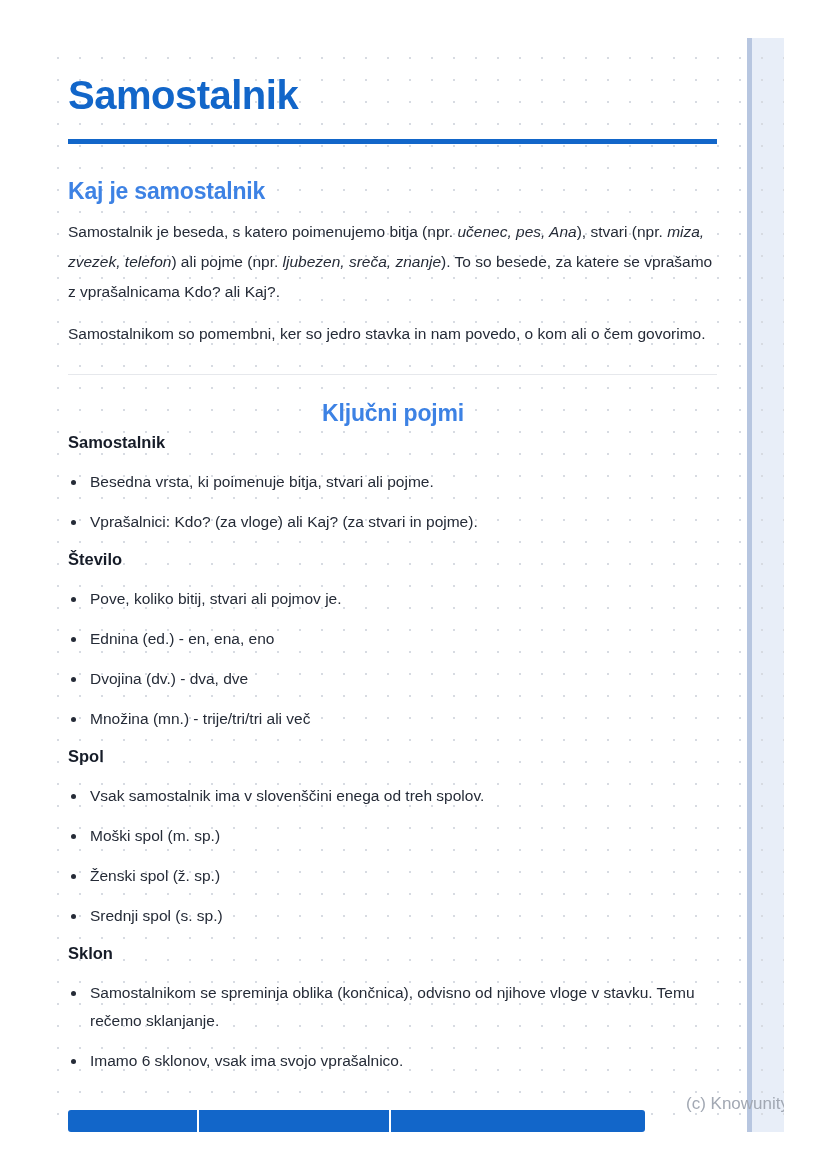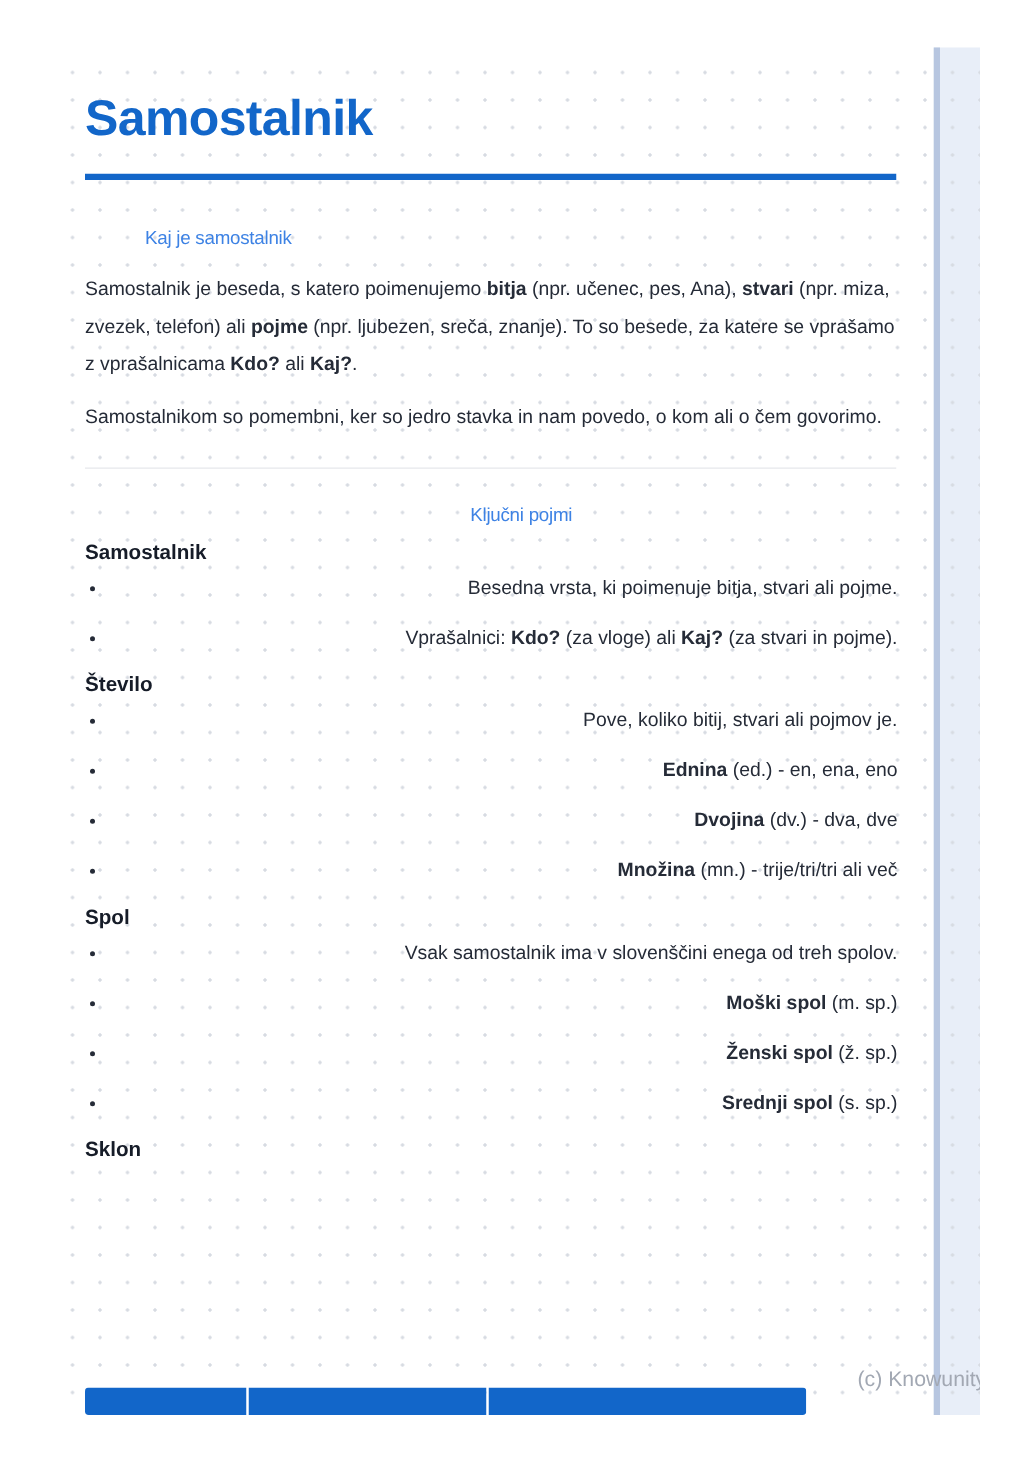--- a/index.html
+++ b/index.html
@@ -66,57 +66,55 @@
     color: var(--primary-blue);
   }
   .title-rule {
     margin-top: 21px;
     width: 649px;
     height: 5px;
     background: var(--primary-blue);
     border: none;
   }
   .section-heading {
-    font-size: 15px;
+    font-size: 23px;
     line-height: 28px;
-    font-weight: 400;
+    font-weight: 700;
     letter-spacing: -0.2px;
     color: var(--heading-blue);
-    margin-left: 48px;
   }
   .section-heading.intro-h { margin-top: 33px; }
   .section-heading.concepts-h { margin-top: 24px; text-align: center; }
   .para {
     margin-top: 12px;
     font-size: 15.5px;
     line-height: 30px;
     color: var(--body-text);
   }
-  .b { font-weight: 700; }
-  .i { }
+  .b { font-weight: 400; }
+  .i { font-style: italic; }
   .divider {
     margin-top: 25px;
     width: 649px;
     height: 1px;
     background: var(--divider);
     border: none;
   }
   .group-title {
     margin-top: 4px;
     font-size: 16.5px;
     line-height: 22px;
     font-weight: 700;
     color: var(--subhead-text);
   }
   .group:first-of-type .group-title { margin-top: 15px; }
   .bullet-list {
-    margin: 4px 0 0 0;
+    margin: 15px 0 0 0;
     padding-left: 19px;
     list-style: disc;
-    text-align: right;
   }
   .bullet-item {
     margin-bottom: 12px;
     padding-left: 3px;
     font-size: 15.5px;
     line-height: 28px;
     color: var(--body-text);
   }
   
   .footer-bar {
@@ -190,20 +188,24 @@
       <ul class="bullet-list">
         <li class="bullet-item"><span>Vsak samostalnik ima v slovenščini enega od treh spolov.</span></li>
         <li class="bullet-item"><span class="b">Moški spol</span><span> (m. sp.)</span></li>
         <li class="bullet-item"><span class="b">Ženski spol</span><span> (ž. sp.)</span></li>
         <li class="bullet-item"><span class="b">Srednji spol</span><span> (s. sp.)</span></li>
       </ul>
     </div>
 
     <div class="group">
       <h3 class="group-title">Sklon</h3>
+      <ul class="bullet-list">
+        <li class="bullet-item"><span>Samostalnikom se spreminja oblika (končnica), odvisno od njihove vloge v stavku. Temu rečemo sklanjanje.</span></li>
+        <li class="bullet-item"><span>Imamo </span><span class="b">6 sklonov</span><span>, vsak ima svojo vprašalnico.</span></li>
+      </ul>
     </div>
 
   </div>
 
   <div class="footer-bar">
       <div class="seg"></div>
       <div class="seg"></div>
       <div class="seg"></div>
     </div>
   <div class="copyright">(c) Knowunity 2025</div>

